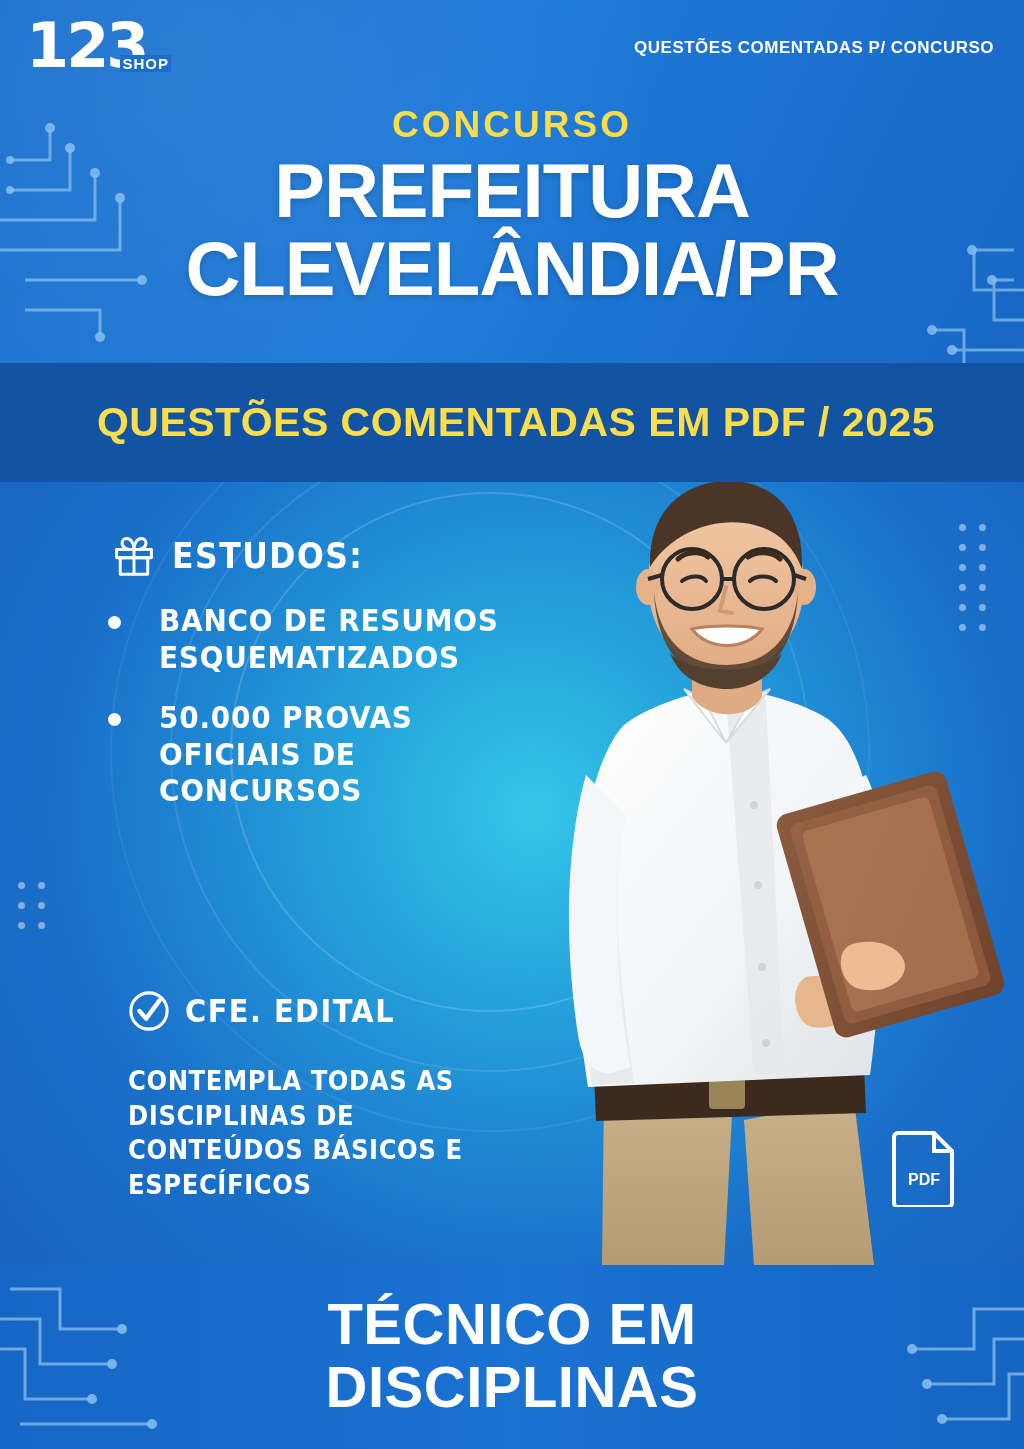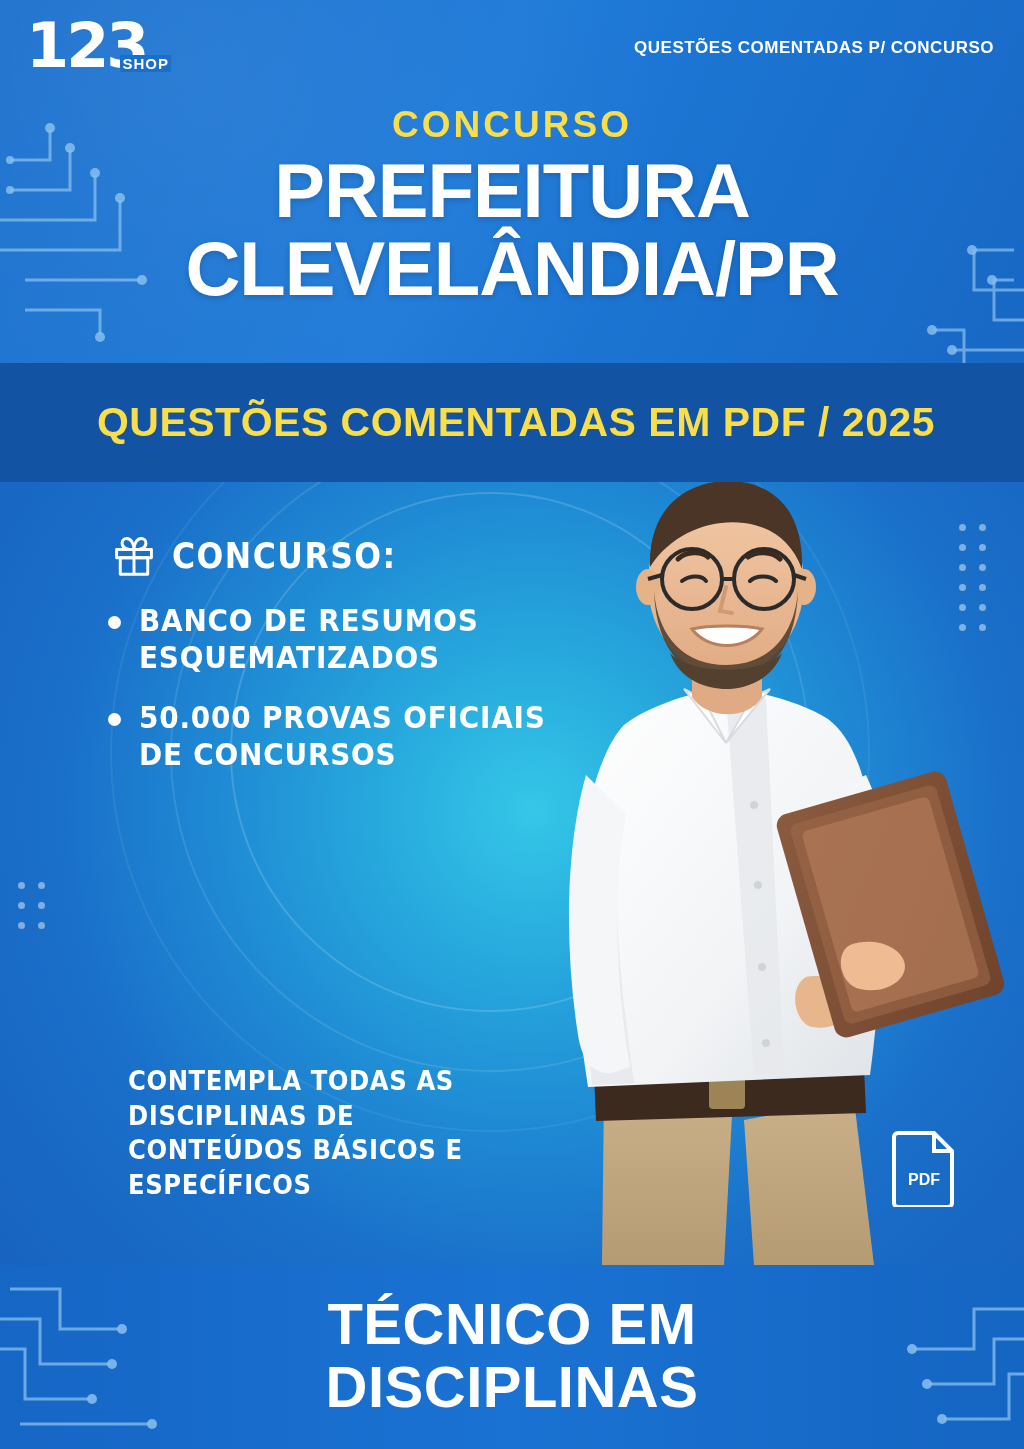--- a/index.html
+++ b/index.html
@@ -166,20 +166,21 @@
 
   .bullets {
     position:absolute;
     left:108px; top:120px;
     width:440px;
     z-index:8;
   }
   .bullet {
     display:flex;
     margin-bottom:24px;
+    gap:20px;
   }
   .bullet .dot {
     width:13px; height:13px;
     border-radius:50%;
     background:#ffffff;
     margin-right:18px;
     margin-top:14px;
     flex:0 0 auto;
   }
   .bullet .txt {
@@ -357,34 +358,41 @@
     <div class="brindes-head">
       <svg class="gift-icon" viewBox="0 0 48 48">
         <g fill="none" stroke="#ffffff" stroke-width="3.2" stroke-linejoin="round">
           <rect x="5" y="17" width="38" height="9"></rect>
           <rect x="9" y="26" width="30" height="18"></rect>
           <path d="M24 17 v27"></path>
           <path d="M24 17 c-9 0 -13 -3 -13 -7 c0 -3 2 -5 5 -5 c5 0 8 6 8 12z"></path>
           <path d="M24 17 c9 0 13 -3 13 -7 c0 -3 -2 -5 -5 -5 c-5 0 -8 6 -8 12z"></path>
         </g>
       </svg>
-      <span class="brindes-title">CONCURSO:</span>
+      <span class="brindes-title">ESTUDOS:</span>
     </div>
 
     <div class="bullets">
       <div class="bullet">
         <span class="dot"></span>
         <span class="txt">BANCO DE RESUMOS ESQUEMATIZADOS</span>
       </div>
       <div class="bullet">
         <span class="dot"></span>
         <span class="txt">50.000 PROVAS OFICIAIS DE CONCURSOS</span>
       </div>
     </div>
 
+    <div class="cfe-head">
+      <svg class="check-icon" viewBox="0 0 44 44">
+        <circle cx="22" cy="22" r="19" fill="none" stroke="#ffffff" stroke-width="3.2"></circle>
+        <path d="M12 22 l7 8 l14 -19" fill="none" stroke="#ffffff" stroke-width="4.6" stroke-linecap="round" stroke-linejoin="round"></path>
+      </svg>
+      <span class="cfe-title">CFE. EDITAL</span>
+    </div>
     <div class="cfe-desc">CONTEMPLA TODAS AS DISCIPLINAS DE CONTEÚDOS BÁSICOS E ESPECÍFICOS</div>
 
     <svg class="person" viewBox="0 0 560 790">
       <defs>
         <linearGradient id="shirt" x1="0" y1="0" x2="1" y2="1">
           <stop offset="0%" stop-color="#ffffff"></stop>
           <stop offset="60%" stop-color="#f2f4f6"></stop>
           <stop offset="100%" stop-color="#dfe3e7"></stop>
         </linearGradient>
         <linearGradient id="skin" x1="0" y1="0" x2="0" y2="1">

